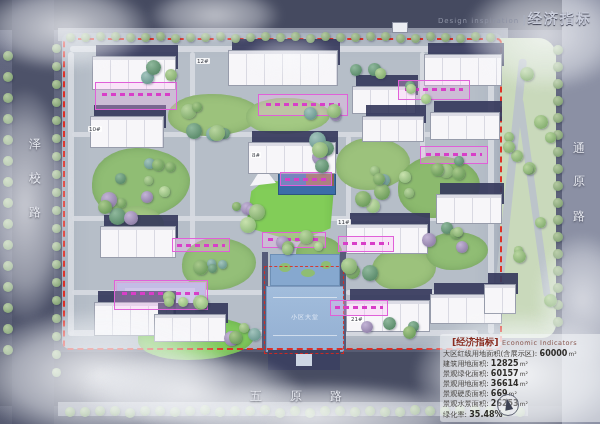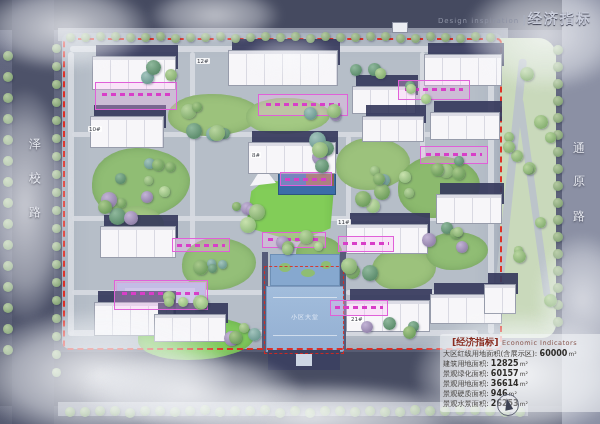--- a/index.html
+++ b/index.html
@@ -443,34 +443,36 @@
       <div class="cloud" style="left: -20px; top: -15px; width: 170px; height: 85px; opacity: 0.8;"></div>
       <div class="cloud" style="left: 150px; top: -12px; width: 130px; height: 55px; opacity: 0.7;"></div>
       <div class="cloud" style="left: 465px; top: -20px; width: 160px; height: 110px; opacity: 0.8;"></div>
       <div class="cloud" style="left: 535px; top: 235px; width: 95px; height: 130px; opacity: 0.7;"></div>
       <div class="cloud" style="left: 245px; top: 36px; width: 90px; height: 42px; opacity: 0.45;"></div>
       <div class="cloud" style="left: 80px; top: 352px; width: 220px; height: 80px; opacity: 0.85;"></div>
     </div>
 
   <div class="road-label vert" style="left:26px;top:128px;">泽校路</div>
   <div class="road-label vert" style="left:570px;top:132px;">通原路</div>
+  <div class="road-label" style="left:250px;top:388px;letter-spacing:28px;">五原路</div>
 
   <div class="plan-title">
     <span class="t-en">Design inspiration</span><span class="t-sep">|</span><span class="t-cn">经济指标</span>
   </div>
 
   <div class="indicators">
     <div class="ind-title">
       <span>[经济指标]</span>
       <span class="en">Economic Indicators</span>
     </div>
     <div class="ind-row"><span>大区红线用地面积(含展示区): </span><span class="ind-value">60000</span><span class="ind-unit">m²</span></div>
     <div class="ind-row"><span>建筑用地面积: </span><span class="ind-value">12825</span><span class="ind-unit">m²</span></div>
     <div class="ind-row"><span>景观绿化面积: </span><span class="ind-value">60157</span><span class="ind-unit">m²</span></div>
     <div class="ind-row"><span>景观用地面积: </span><span class="ind-value">36614</span><span class="ind-unit">m²</span></div>
-    <div class="ind-row"><span>景观硬质面积: </span><span class="ind-value">946</span><span class="ind-unit">m²</span></div>
+    <div class="ind-row"><span>景观硬质面积: </span><span class="ind-value">669</span><span class="ind-unit">m²</span></div>
     <div class="ind-row"><span>景观水景面积: </span><span class="ind-value">26253</span><span class="ind-unit">m²</span></div>
+    <div class="ind-row"><span>绿化率: </span><span class="ind-value">35.48%</span><span class="ind-unit"></span></div>
   </div>
 
   <div class="north">
     <div class="north-tri"></div>
   </div>
 </div>
 
 </body></html>

